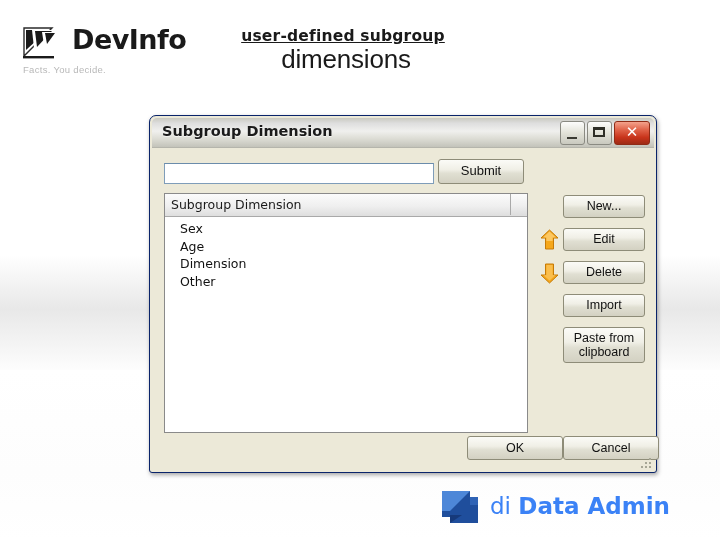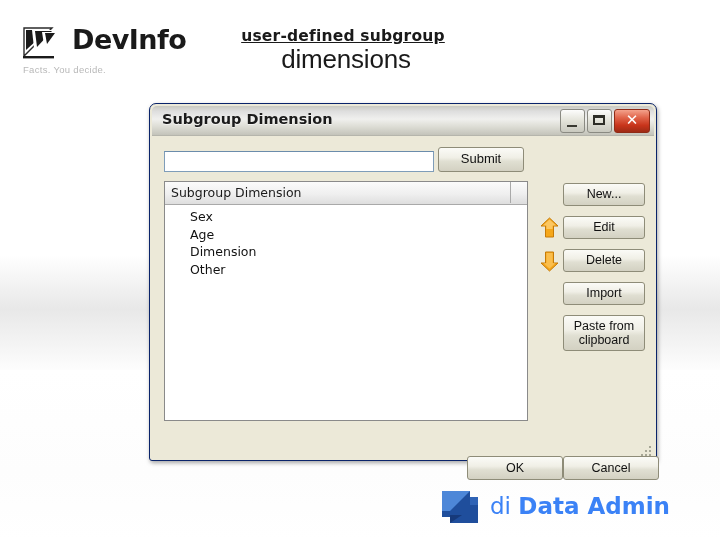--- a/index.html
+++ b/index.html
@@ -121,21 +121,21 @@
     font-size: 23px;
     color: #3b82f6;
     white-space: nowrap;
   }
   .footer-text b { font-weight: bold; }
 
   
   .dialog {
     position: absolute;
     left: 149px;
-    top: 103px;
+    top: 115px;
     width: 508px;
     height: 358px;
     background: #ece9d8;
     border: 1px solid #0a246a;
     border-radius: 7px 7px 3px 3px;
     box-shadow: 1px 2px 4px rgba(0,0,0,0.35);
     box-sizing: border-box;
   }
   .titlebar {
     position: relative;
@@ -284,21 +284,21 @@
     width: 16px;
     height: 21px;
     border-left: 1px solid #a9a9a9;
     background: linear-gradient(to bottom, #fbfbfb 0%, #efefef 55%, #dedede 100%);
   }
   .list-rows {
     padding: 3px 0 0 0;
   }
   .list-row {
     height: 17.5px;
-    padding-left: 25px;
+    padding-left: 15px;
     font-family: "DejaVu Sans", sans-serif;
     font-size: 12.5px;
     color: #111;
     line-height: 17.5px;
   }
 
   
   .arrow {
     position: absolute;
     left: 390px;
@@ -320,21 +320,20 @@
   .b-delete { top: 114px; }
   .b-import { top: 147px; }
   .b-paste  { top: 180px; height: 36px; }
 
   
   .bot-btn {
     position: absolute;
     width: 96px;
     height: 24px;
     top: 289px;
-    margin-top: 32px;
   }
   .b-ok     { left: 317px; }
   .b-cancel { left: 413px; }
 
   .resize-grip {
     position: absolute;
     right: 3px;
     bottom: 2px;
     width: 12px;
     height: 12px;

